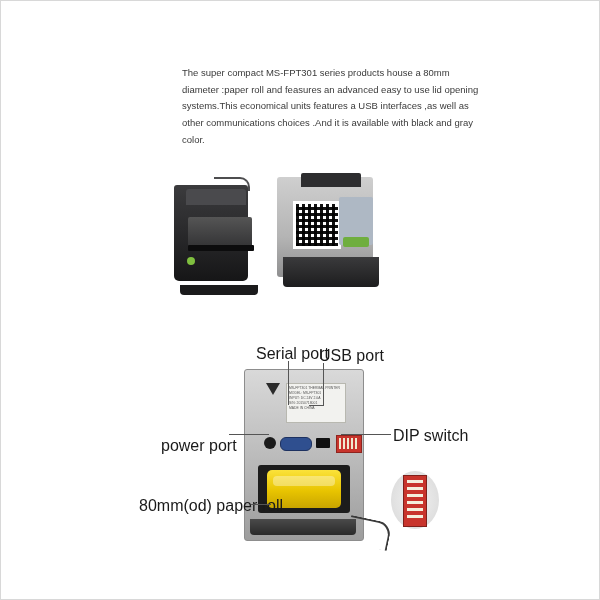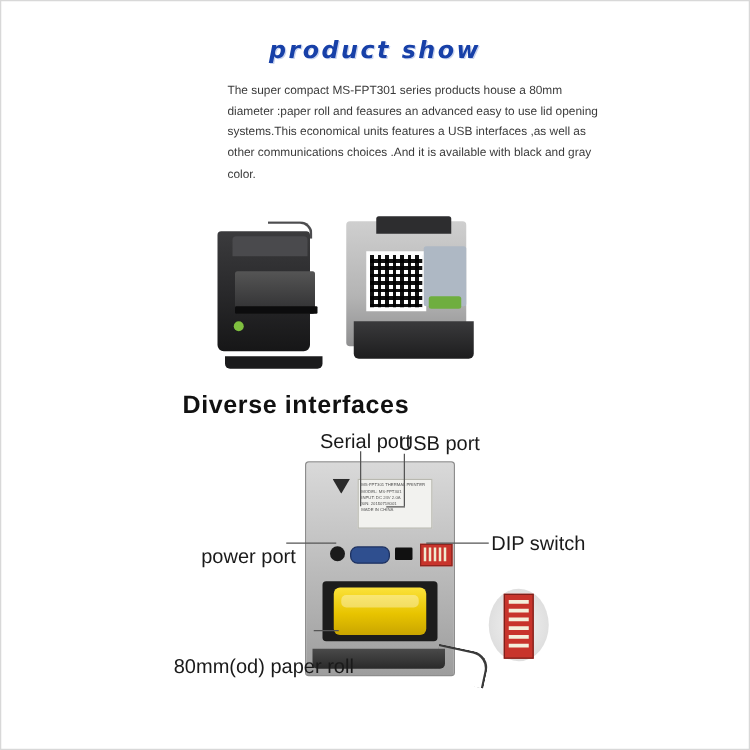--- a/index.html
+++ b/index.html
@@ -417,23 +417,20 @@
   .footer-note .hl {
     color: #e8672a;
     font-weight: bold;
   }
 </style>
 </head>
 <body>
 
 <div class="page">
 
-  <div class="title-banner">
-    <span class="title-text">product show</span>
-  </div>
 
   <div class="intro">The super compact MS-FPT301 series products house a 80mm diameter :paper roll and feasures an  advanced  easy to use lid opening systems.This economical units features a USB interfaces ,as well as other communications choices .And it is available with black and gray color.</div>
 
   <div class="photo-row">
 
     <div class="photo photo-left">
       <div class="pl-wire"></div>
       <div class="pl-body">
         <div class="pl-top"></div>
         <div class="pl-cover"></div>
@@ -448,21 +445,20 @@
         <div class="pr-top"></div>
         <div class="pr-qr"></div>
         <div class="pr-panel"></div>
         <div class="pr-green"></div>
         <div class="pr-dark"></div>
       </div>
     </div>
 
   </div>
 
-  <div class="section-heading">Diverse  interfaces</div>
 
   <div class="diagram">
 
     <div class="printer-front">
       <div class="pf-shell"></div>
       <div class="pf-logo"></div>
       <div class="pf-label">
         <div>MS-FPT301 THERMAL PRINTER</div>
         <div>MODEL: MS-FPT301</div>
         <div>INPUT: DC 24V  2.0A</div>
@@ -507,19 +503,19 @@
     <div class="callout" style="left:318px; top:6px;">USB port</div>
     <div class="leader v" style="left:322px; top:22px; height:42px;"></div>
     <div class="leader h" style="left:308px; top:64px; width:15px;"></div>
 
     <div class="callout" style="left:160px; top:96px;">power port</div>
     <div class="leader h" style="left:228px; top:93px; width:40px;"></div>
 
     <div class="callout" style="left:392px; top:86px;">DIP switch</div>
     <div class="leader h" style="left:340px; top:93px; width:50px;"></div>
 
-    <div class="callout" style="left:138px; top:156px;margin-top:28px;">80mm(od) paper roll</div>
+    <div class="callout" style="left:138px; top:156px;">80mm(od) paper roll</div>
     <div class="leader h" style="left:250px; top:163px; width:20px;"></div>
 
   </div>
 
 
 </div>
 
 </body></html>

